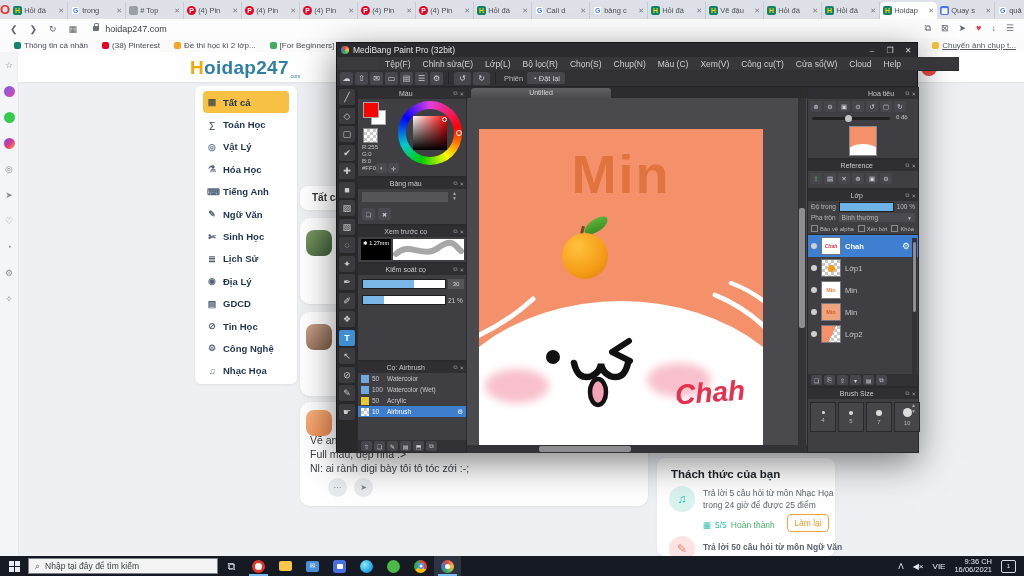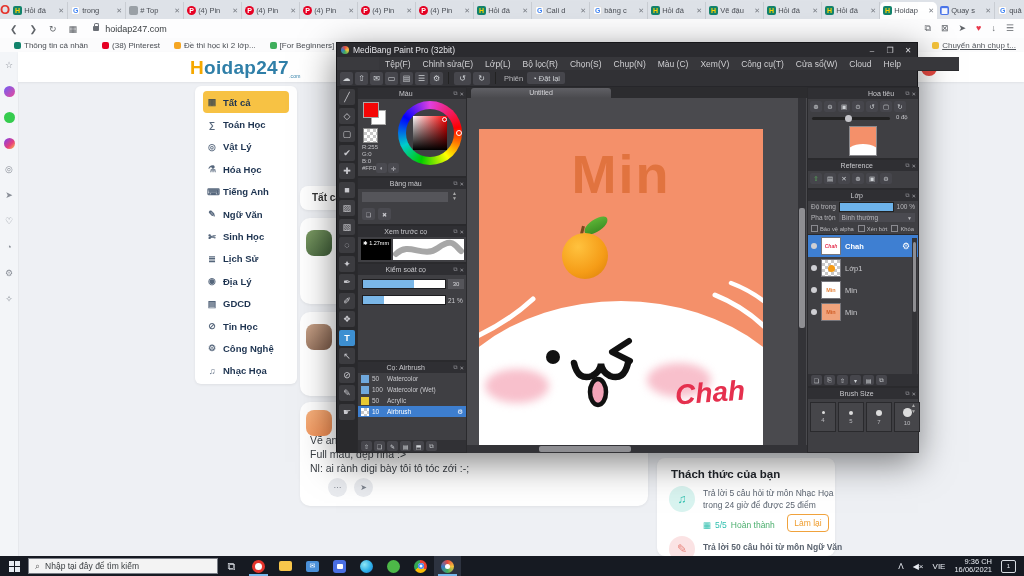--- a/index.html
+++ b/index.html
@@ -759,20 +759,27 @@
             </div>
             <span style="flex: 1 1 0%;">Min</span>
           </div>
           <div class="lyr">
             <span class="eyedot"></span>
             <div class="lthumb" style="background: rgb(240, 163, 124);">
               <span style="font-size:5.5px;color:#d15f28;font-weight:bold;">Min</span>
             </div>
             <span style="flex: 1 1 0%;">Min</span>
           </div>
+          <div class="lyr">
+            <span class="eyedot"></span>
+            <div class="lthumb checker">
+              <span style="width:100%;height:100%;display:block;background:linear-gradient(115deg,#f4906a 55%,rgba(0,0,0,0) 55%);"></span>
+            </div>
+            <span style="flex: 1 1 0%;">Lớp2</span>
+          </div>
         </div>
       <div class="sb" style="right:1px;top:48px;width:5px;height:136px;">
         <div class="thumb" style="left:1px;top:4px;width:3px;height:70px;"></div>
       </div>
       <div class="pbot" id="layer-bot">
           <div class="tbtn">❏</div>
           <div class="tbtn">⎘</div>
           <div class="tbtn">⇧</div>
           <div class="tbtn">▾</div>
           <div class="tbtn">▤</div>

